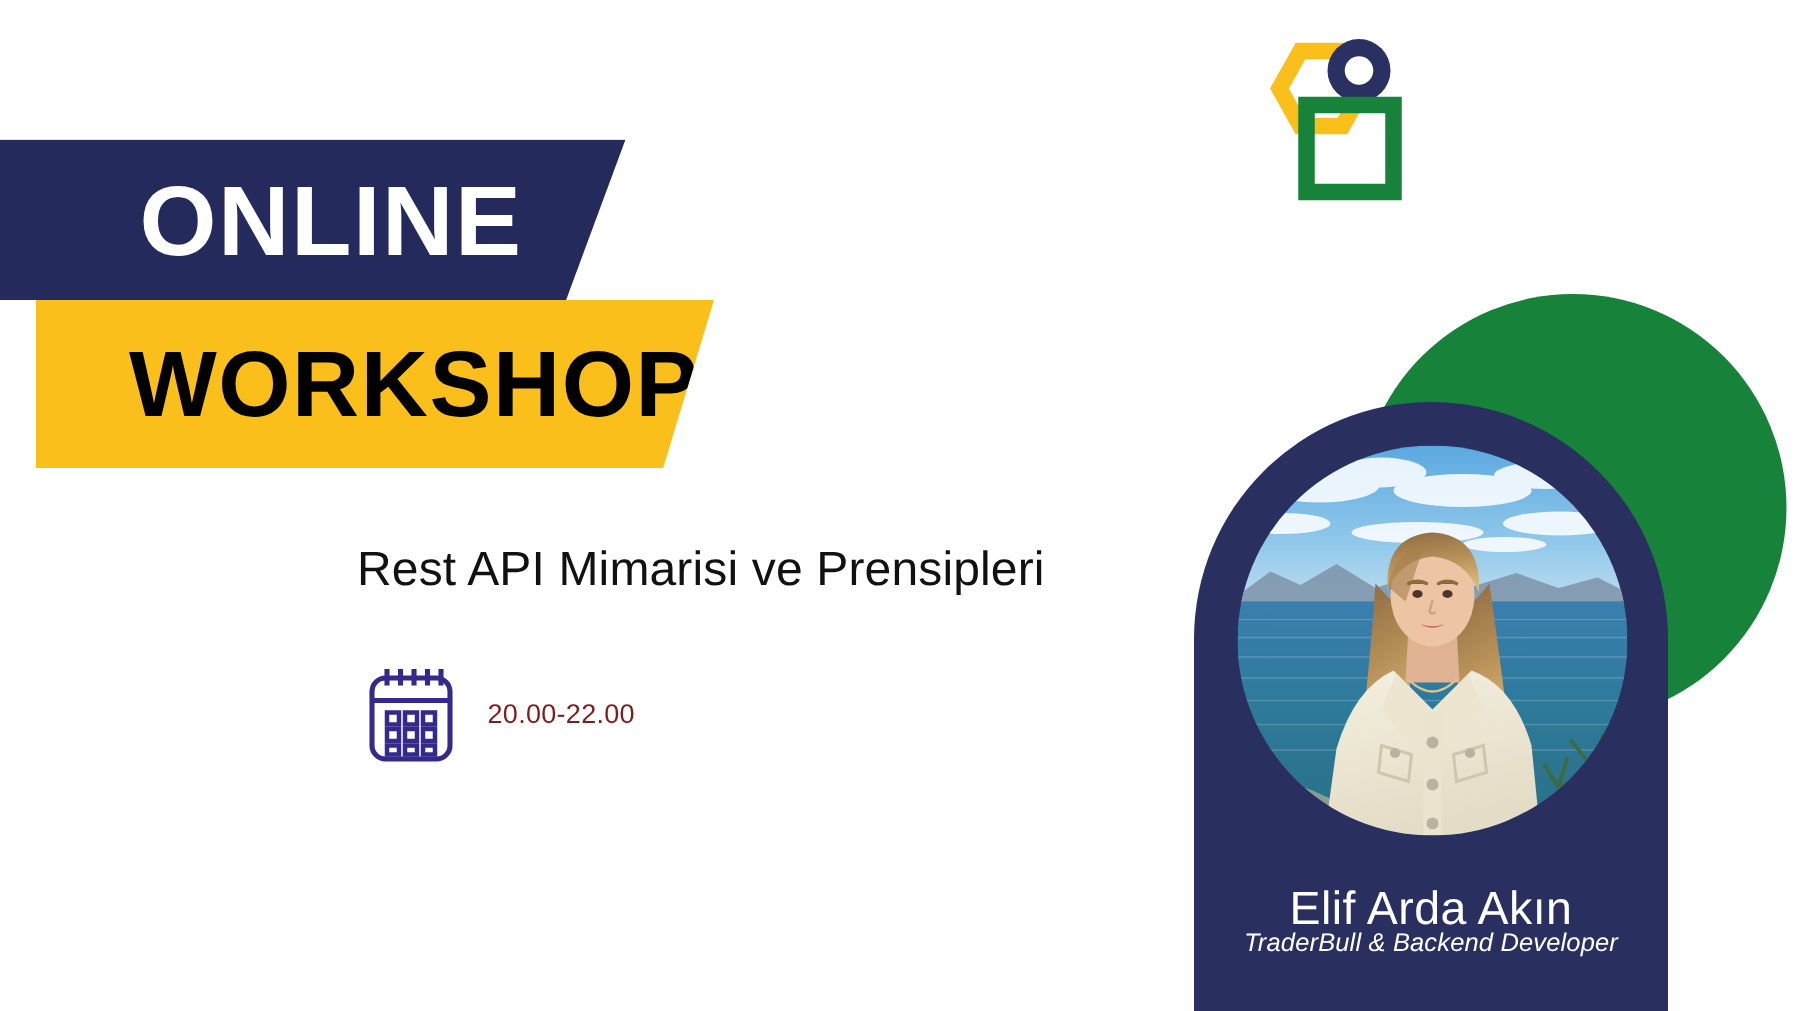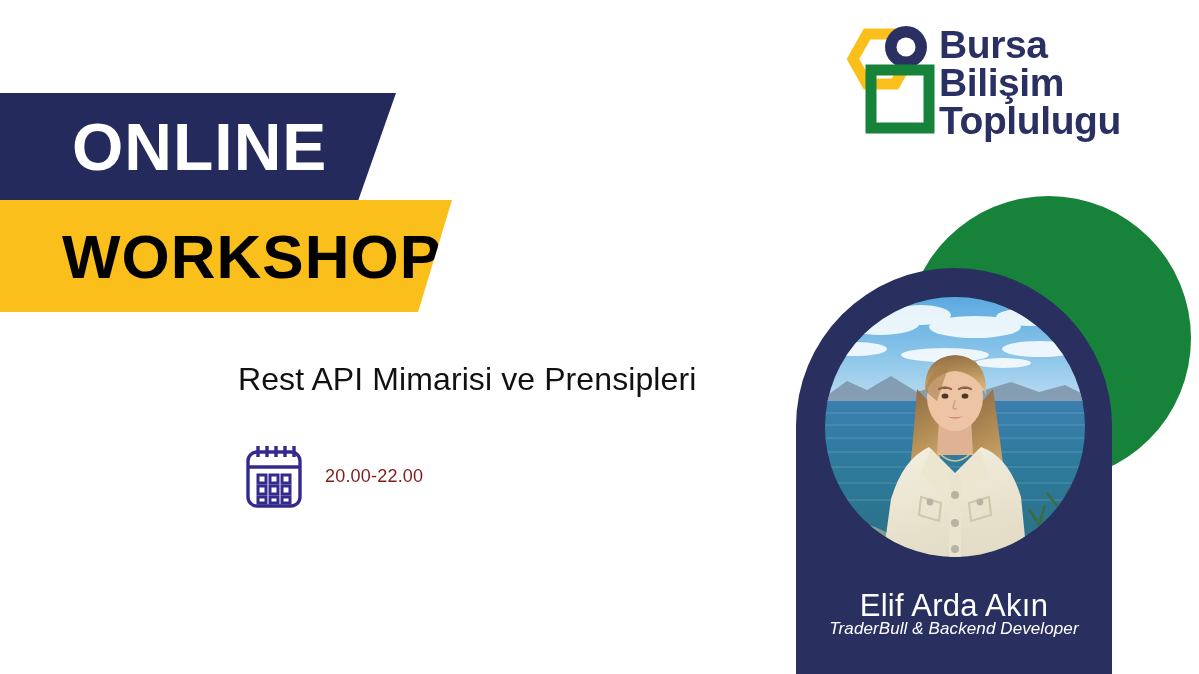--- a/index.html
+++ b/index.html
@@ -53,28 +53,30 @@
     display: flex;
     align-items: center;
   }
   .banner-online {
     top: 93px;
     width: 396px;
     height: 107px;
     background: #242a5c;
     -webkit-clip-path: polygon(0 0, 100% 0, 90.5% 100%, 0 100%);
     clip-path: polygon(0 0, 100% 0, 90.5% 100%, 0 100%);
+    padding-left: 21px;
   }
   .banner-workshop {
     top: 200px;
     width: 452px;
     height: 112px;
     background: #fbbf1c;
     -webkit-clip-path: polygon(0 0, 100% 0, 92.5% 100%, 0 100%);
     clip-path: polygon(0 0, 100% 0, 92.5% 100%, 0 100%);
+    margin-left: 24px;
   }
   .banner-label {
     font-weight: bold;
     letter-spacing: 1px;
   }
   .banner-online .banner-label {
     color: #ffffff;
     font-size: 66px;
     margin-left: 72px;
   }
@@ -203,25 +205,20 @@
 
 <div id="poster">
 
   <div class="logo">
     <svg class="logo-mark" viewBox="0 0 102 120">
       <path d="M34 12 L62 12 L76 37 L62 62 L34 62 L20 37 Z" fill="none" stroke="#fbbf1c" stroke-width="11"></path>
       <circle cx="73" cy="25" r="21" fill="#2b3062"></circle>
       <circle cx="73" cy="25" r="9.5" fill="#ffffff"></circle>
       <rect x="38" y="48" width="58" height="58" fill="none" stroke="#17823a" stroke-width="11"></rect>
     </svg>
-    <div class="logo-text">
-      <span class="logo-line">Bursa</span>
-      <span class="logo-line">Bilişim</span>
-      <span class="logo-line">Toplulugu</span>
-    </div>
   </div>
 
   <div class="banner banner-online">
     <span class="banner-label">ONLINE</span>
   </div>
 
   <div class="banner banner-workshop">
     <span class="banner-label">WORKSHOP</span>
   </div>
 

